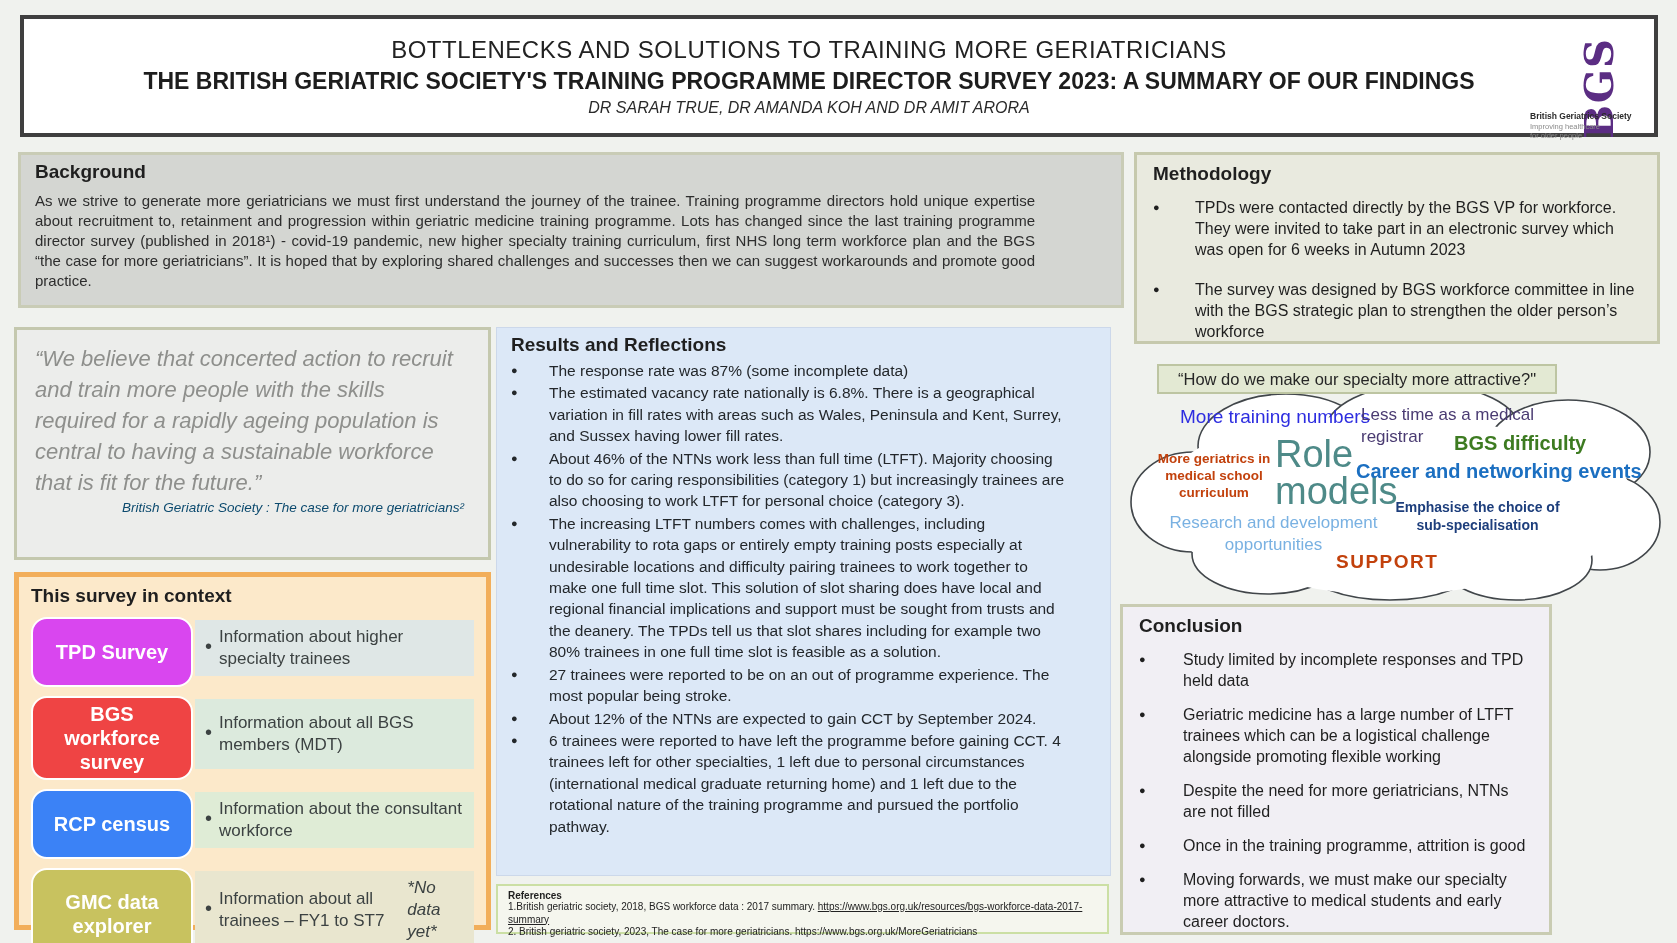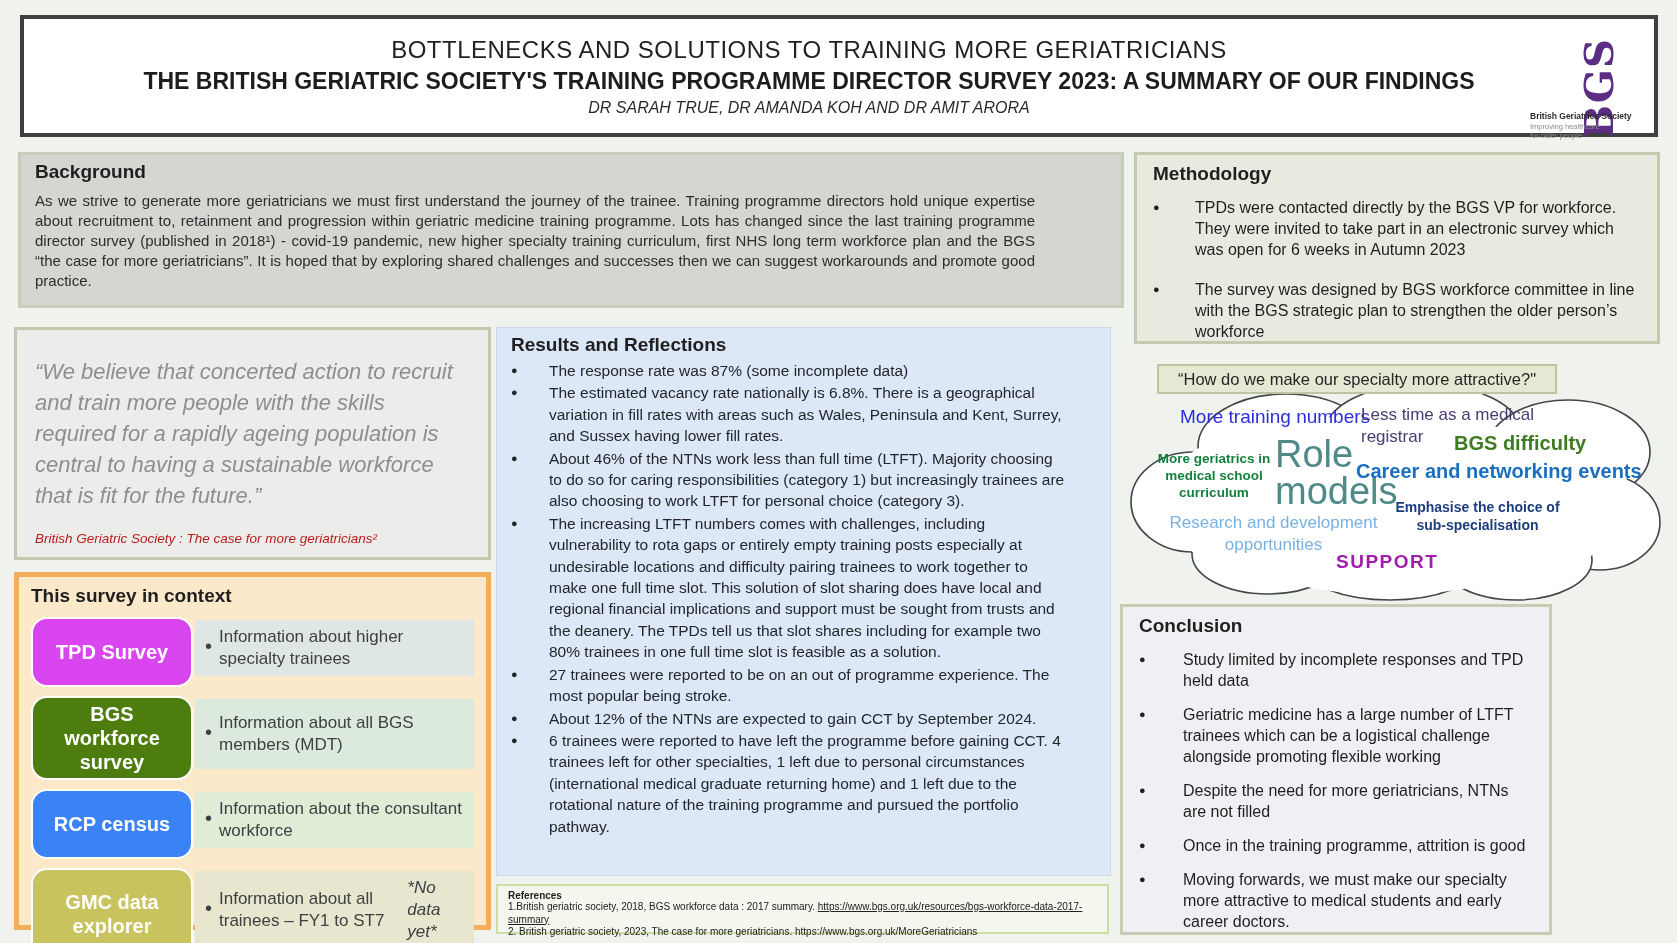--- a/index.html
+++ b/index.html
@@ -49,24 +49,24 @@
   .methodology-box{
     position:absolute;left:1134px;top:152px;width:526px;height:192px;
     background:#e9eadf;border:3px solid #c6c9ad;padding:8px 16px;
   }
   .methodology-box ul{margin-top:12px;}
   .methodology-box li{padding-left:42px;font-size:16px;line-height:21px;margin-bottom:19px;color:#1f1f1f;}
   .methodology-box li::before{left:12px;top:4px;}
   
   .quote-box{
     position:absolute;left:14px;top:327px;width:477px;height:233px;
-    background:#ecedeb;border:3px solid #c4c8ae;padding:26px 18px;
+    background:#ecedeb;border:3px solid #c4c8ae;padding:13px 18px;
   }
   .quote-text{font-size:22px;font-style:italic;color:#8e8f8c;line-height:31px;}
-  .quote-attr{margin-top:20px;font-size:13.5px;font-style:italic;color:#b91c1c;padding-right:6px;}
+  .quote-attr{margin-top:2px;font-size:13.5px;font-style:italic;color:#0c4a6e;text-align:right;padding-right:6px;}
   
   .context-box{
     position:absolute;left:14px;top:572px;width:477px;height:358px;
     background:#fce9ca;border:5px solid #f2ae5a;padding:8px 12px;
   }
   .context-rows{margin-top:10px;display:flex;flex-direction:column;gap:9px;}
   .context-row{display:flex;align-items:stretch;}
   .context-label{
     width:162px;min-height:65px;border-radius:16px;border:2px solid #ffffff;
     display:flex;align-items:center;justify-content:center;text-align:center;
@@ -165,21 +165,21 @@
   <div class="context-box">
     <div class="panel-title">This survey in context</div>
     <div class="context-rows">
       <div class="context-row">
         <div class="context-label" style="background-color: #d946ef;">TPD Survey</div>
         <div class="context-desc" style="background-color: rgb(223, 231, 230);">
           <span>Information about higher specialty trainees</span>
         </div>
       </div>
       <div class="context-row">
-        <div class="context-label" style="background-color: #4d7c0f;">BGS workforce survey</div>
+        <div class="context-label" style="background-color: #ef4444;">BGS workforce survey</div>
         <div class="context-desc" style="background-color: rgb(220, 234, 221);">
           <span>Information about all BGS members (MDT)</span>
         </div>
       </div>
       <div class="context-row">
         <div class="context-label" style="background-color: #3b82f6;">RCP census</div>
         <div class="context-desc" style="background-color: rgb(223, 236, 214);">
           <span>Information about the consultant workforce</span>
         </div>
       </div>
@@ -228,26 +228,26 @@
       <g fill="#ffffff" stroke="none">
         <ellipse cx="272" cy="118" rx="195" ry="85"></ellipse>
         <ellipse cx="150" cy="122" rx="105" ry="72"></ellipse>
         <ellipse cx="420" cy="122" rx="95" ry="65"></ellipse>
         <ellipse cx="272" cy="160" rx="160" ry="55"></ellipse>
       </g>
     </svg>
     <div class="cloud-word w1" style="color: rgb(45, 45, 224);">More training numbers</div>
     <div class="cloud-word w2" style="color: rgb(74, 59, 114);">Less time as a medical registrar</div>
     <div class="cloud-word w3" style="color: rgb(61, 123, 33);">BGS difficulty</div>
-    <div class="cloud-word w4" style="color: #15803d;">More geriatrics in medical school curriculum</div>
+    <div class="cloud-word w4" style="color: #c2410c;">More geriatrics in medical school curriculum</div>
     <div class="cloud-word w5" style="color: rgb(78, 138, 136);">Role models</div>
     <div class="cloud-word w6" style="color: rgb(27, 111, 193);">Career and networking events</div>
     <div class="cloud-word w7" style="color: rgb(29, 62, 124);">Emphasise the choice of sub-specialisation</div>
     <div class="cloud-word w8" style="color: rgb(121, 177, 226);">Research and development opportunities</div>
-    <div class="cloud-word w9" style="color: #a21caf;">SUPPORT</div>
+    <div class="cloud-word w9" style="color: #c2410c;">SUPPORT</div>
   </div>
 
   <div class="conclusion-box">
     <div class="panel-title">Conclusion</div>
     <ul class="bullets">
       <li>Study limited by incomplete responses and TPD held data</li>
       <li>Geriatric medicine has a large number of LTFT trainees which can be a logistical challenge alongside promoting flexible working</li>
       <li>Despite the need for more geriatricians, NTNs are not filled</li>
       <li>Once in the training programme, attrition is good</li>
       <li>Moving forwards, we must make our specialty more attractive to medical students and early career doctors.</li>

